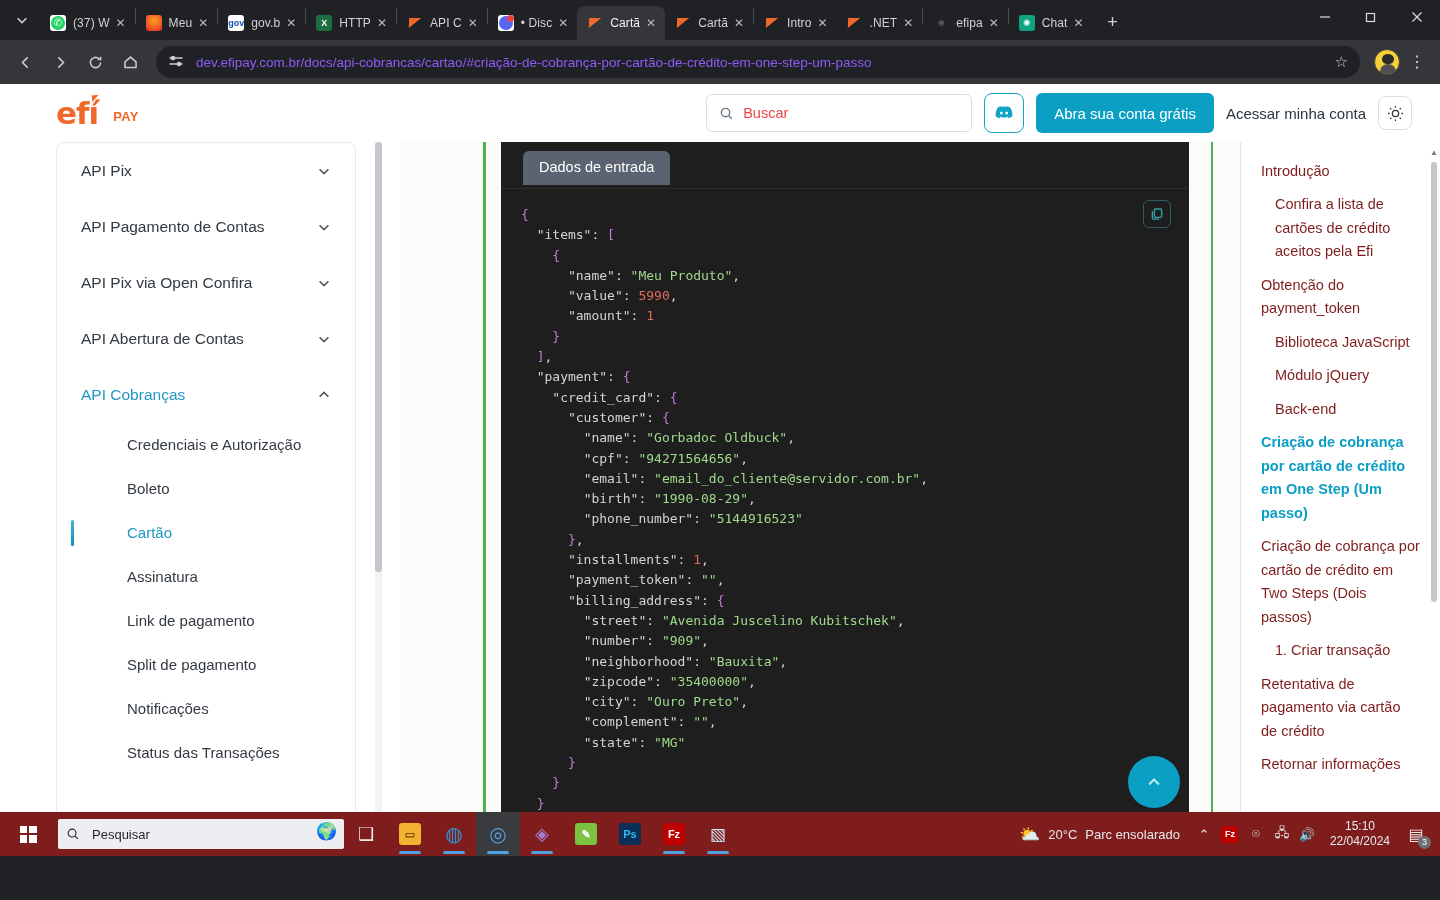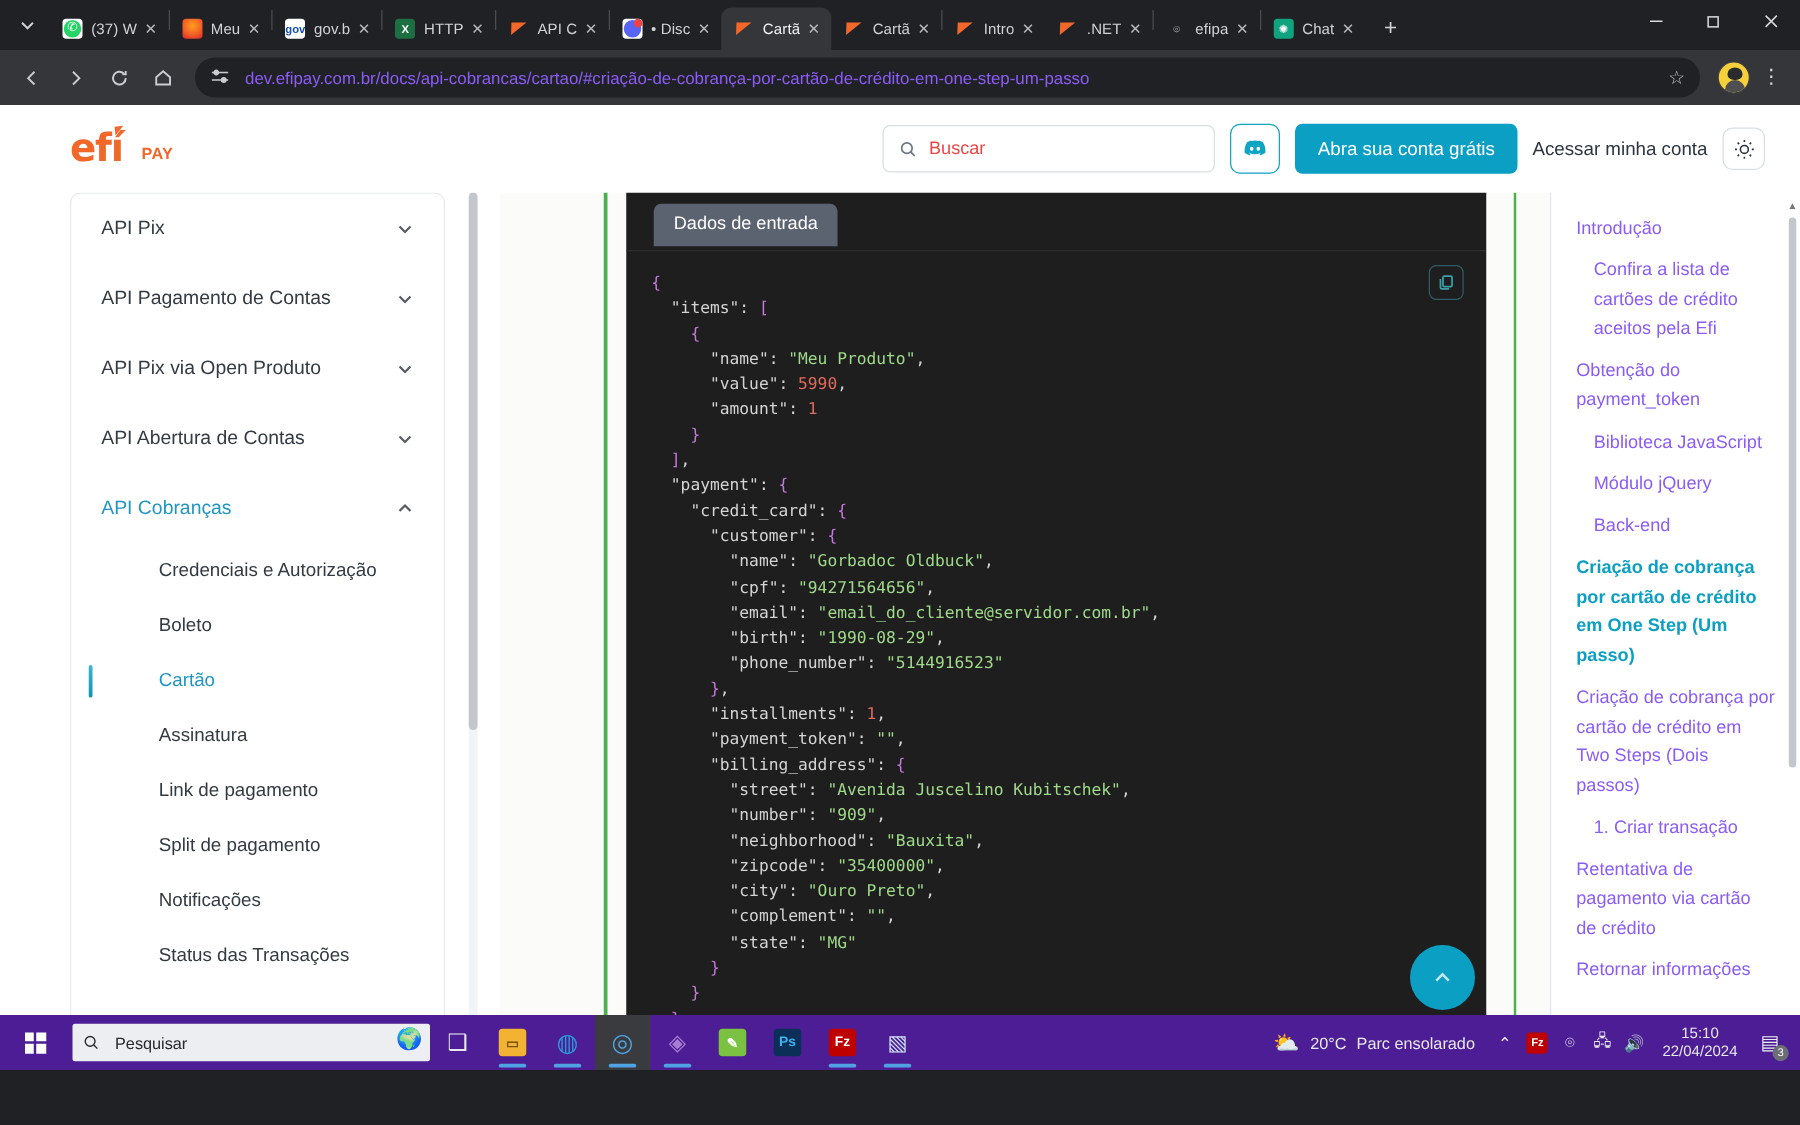--- a/index.html
+++ b/index.html
@@ -101,21 +101,21 @@
     border: 1px solid #3c3d40;
   }
   .avatar-btn::before { content:""; position:absolute; left:7px; top:4px; width:12px; height:10px; border-radius:50% 50% 45% 45%; background:#2b2b2b;}
   .avatar-btn::after { content:""; position:absolute; left:5px; top:14px; width:16px; height:12px; border-radius:8px 8px 0 0; background:#4f4f52;}
   .menu-dots { width: 26px; text-align: center; color: #dadce0; font-size: 16px; flex:0 0 auto; line-height:1; }
 
   
   .page { height: 772px; background: #ffffff; display: flex; flex-direction: column; position: relative; overflow: hidden; }
 
   .site-header {
-    height: 70px; flex: 0 0 auto; background: #fff; display: flex; align-items: center;
+    height: 58px; flex: 0 0 auto; background: #fff; display: flex; align-items: center;
     padding: 0 28px 0 56px; position: relative; z-index: 5;
   }
   .logo { display: flex; align-items: flex-end; flex: 0 0 auto; }
   .logo-efi {
     font-size: 31px; font-weight: bold; color: #f2682a; letter-spacing: -1px;
     line-height: .85; font-family: "DejaVu Sans", sans-serif; position: relative;
   }
   .logo-efi::after {
     content: ""; position: absolute; right: -1px; top: -5px;
     width: 0; height: 0; border-left: 7px solid #f2682a; border-bottom: 7px solid transparent;
@@ -216,32 +216,32 @@
   .scrolltop {
     position: absolute; right: 60px; bottom: 48px; width: 52px; height: 52px;
     border-radius: 50%; background: #0c9fc4;
     display: flex; align-items: center; justify-content: center; z-index: 10;
   }
   .scrolltop svg { width: 20px; height: 20px; stroke: #bfe8f2; fill: none; stroke-width: 2.4; }
 
   
   .right-col { width: 200px; flex: 0 0 auto; position: relative; background: #fff; border-left: 1px solid #e3e7eb; }
   .toc { padding: 18px 20px 0 20px; }
-  .toc-item { font-size: 14.5px; line-height: 1.62; color: #8b5cf6; margin-bottom: 10px; }
+  .toc-item { font-size: 14.5px; line-height: 1.62; color: #7f1d1d; margin-bottom: 10px; }
   .toc-item.sub { padding-left: 14px; }
   .toc-item.active { color: #0c9fc4; font-weight: bold; }
   .right-scrollbar { position: absolute; right: 2px; top: 6px; width: 8px; bottom: 6px; }
   .right-scrollbar .track { position: absolute; inset: 0; background: #fff; }
   .right-scrollbar .thumb { position: absolute; top: 14px; left: 1px; width: 6px; height: 440px; background: #c3c6ca; border-radius: 3px;}
   .rs-arrow { position: absolute; left: 0; width: 8px; height: 10px; color: #777; font-size: 8px; text-align: center; line-height: 10px; }
 
   
   .taskbar {
     position: absolute; left: 0; bottom: 0; width: 1440px; height: 44px;
-    background: #4c1d95; display: flex; align-items: center; padding: 0 0 0 6px;
+    background: #7f1d1d; display: flex; align-items: center; padding: 0 0 0 6px;
   }
   .start {
     width: 44px; height: 44px; display: flex; align-items: center; justify-content: center; flex:0 0 auto;
   }
   .start-grid { width: 17px; height: 17px; display: grid; grid-template-columns: 1fr 1fr; grid-gap: 2px; }
   .start-grid i { background: #fff; display: block; }
   .tb-search {
     width: 286px; height: 30px; background: #eceef1; border-radius: 2px;
     display: flex; align-items: center; padding: 0 8px; margin-left: 8px; flex:0 0 auto; position: relative; overflow:hidden;
   }
@@ -450,21 +450,21 @@
                   <path d="M3 6l5 5 5-5"></path>
                 </svg></span>
           </div>
           <div class="nav-group">
             <span>API Pagamento de Contas</span>
             <span class="chev"><svg viewBox="0 0 16 16">
                   <path d="M3 6l5 5 5-5"></path>
                 </svg></span>
           </div>
           <div class="nav-group">
-            <span>API Pix via Open Produto</span>
+            <span>API Pix via Open Confira</span>
             <span class="chev"><svg viewBox="0 0 16 16">
                   <path d="M3 6l5 5 5-5"></path>
                 </svg></span>
           </div>
           <div class="nav-group">
             <span>API Abertura de Contas</span>
             <span class="chev"><svg viewBox="0 0 16 16">
                   <path d="M3 6l5 5 5-5"></path>
                 </svg></span>
           </div>

